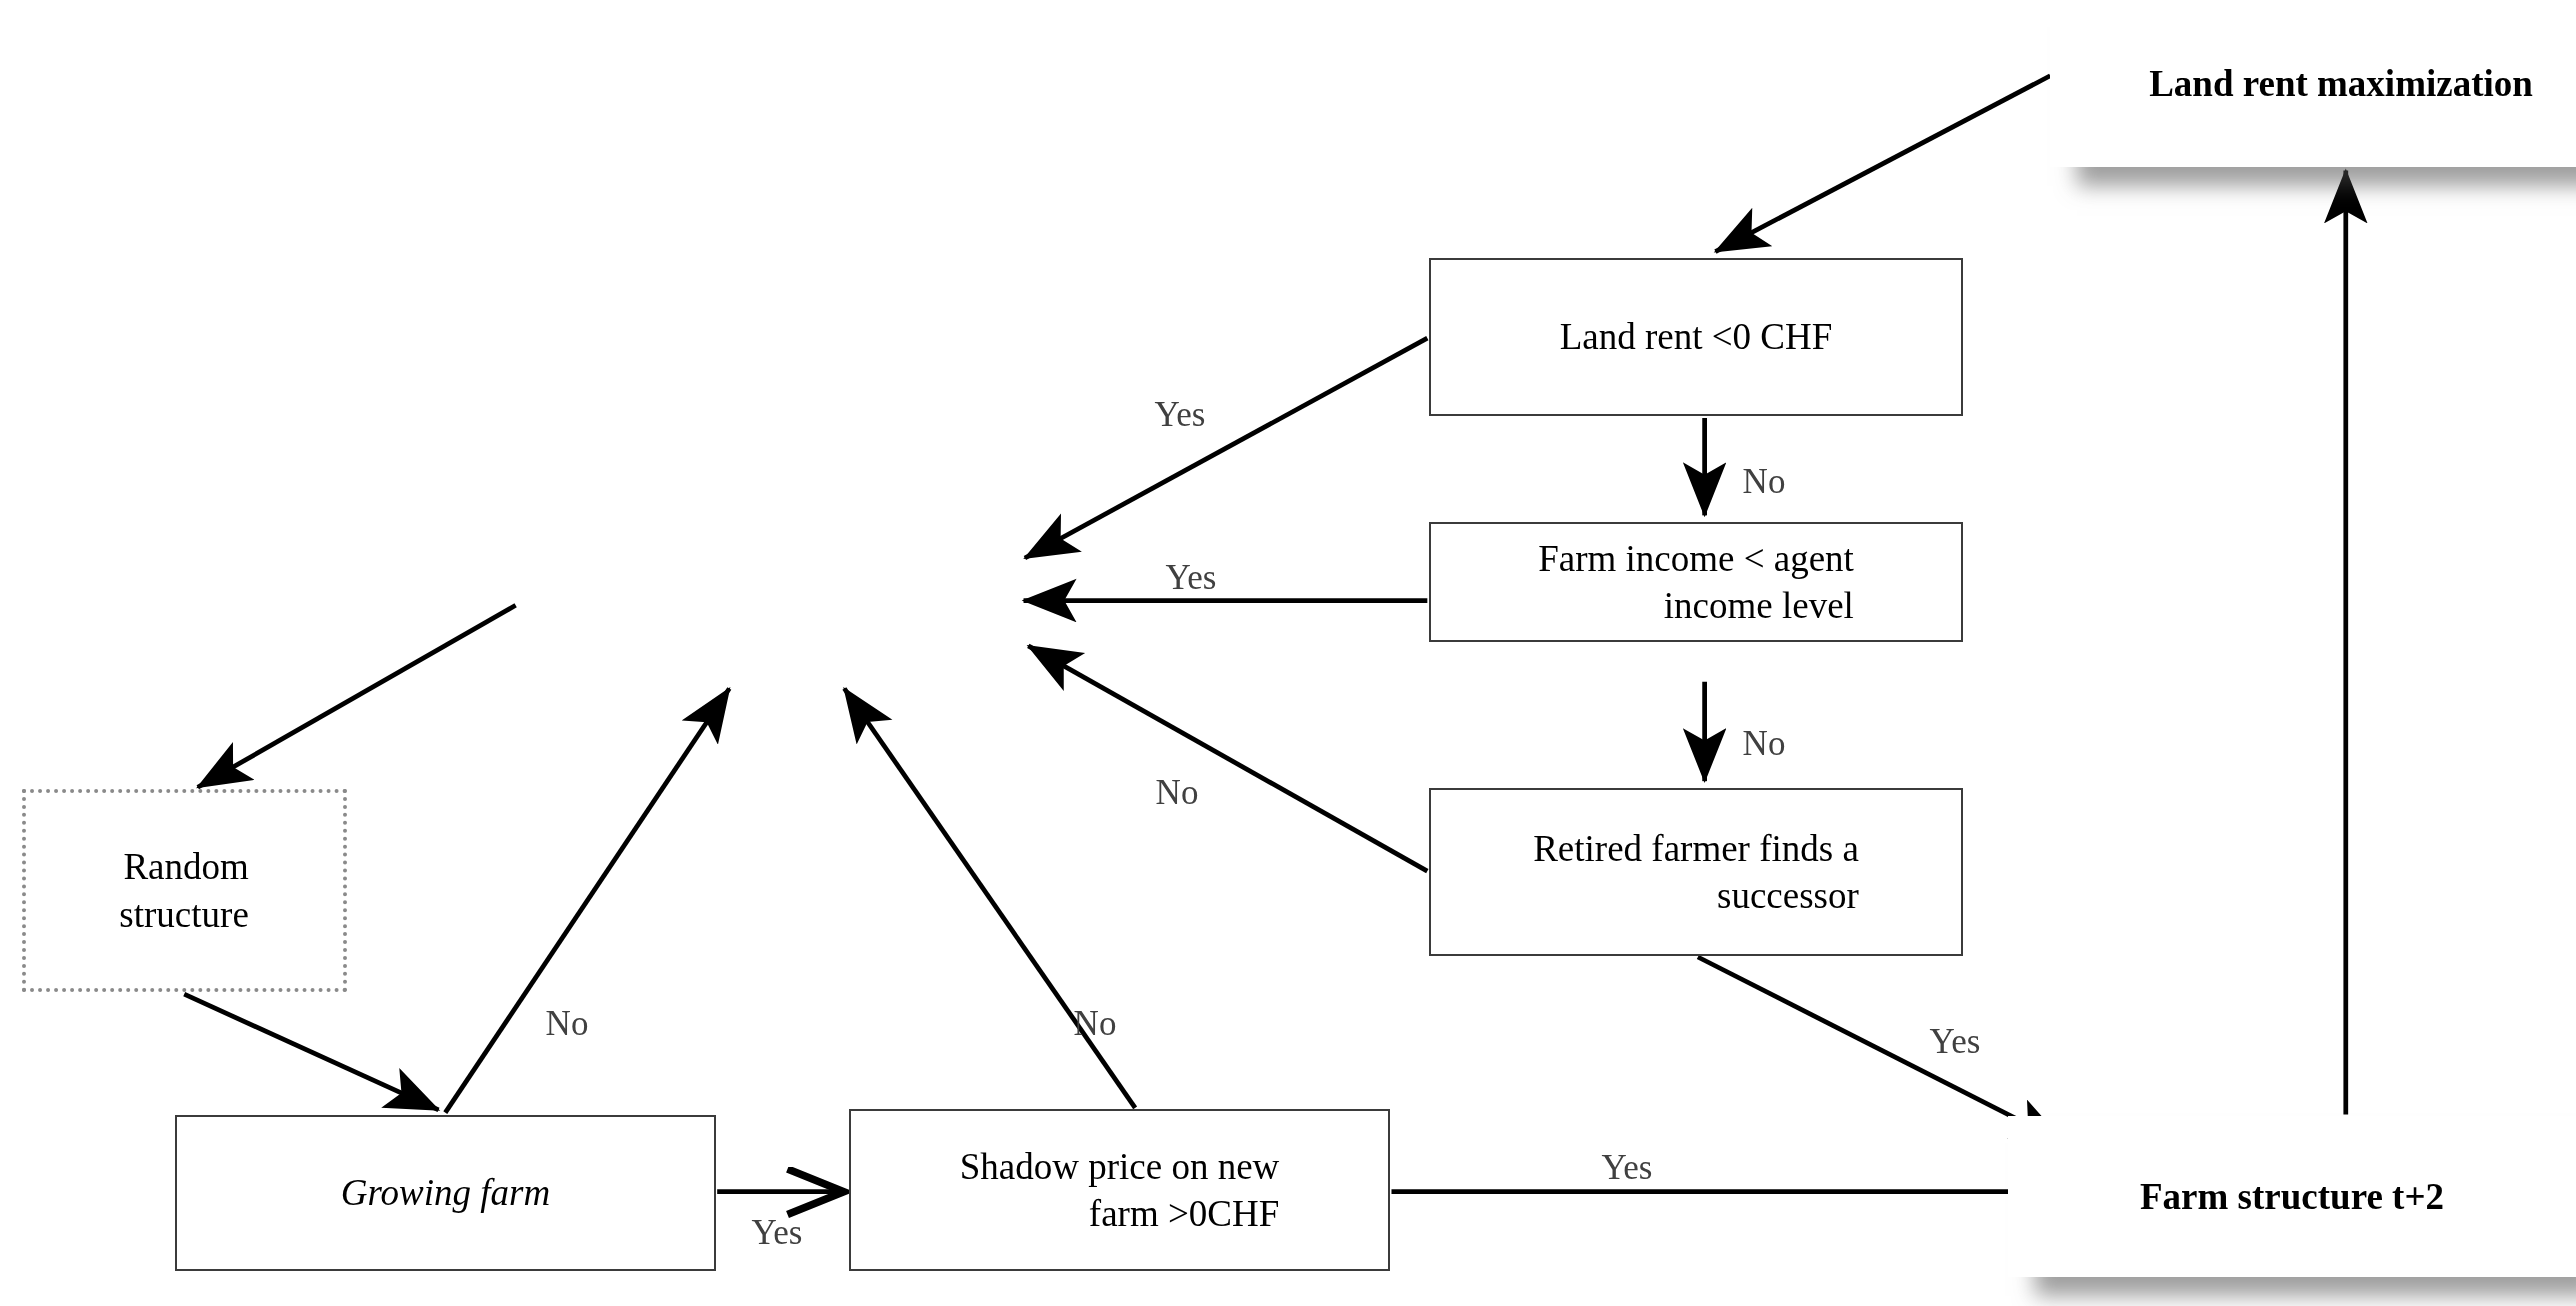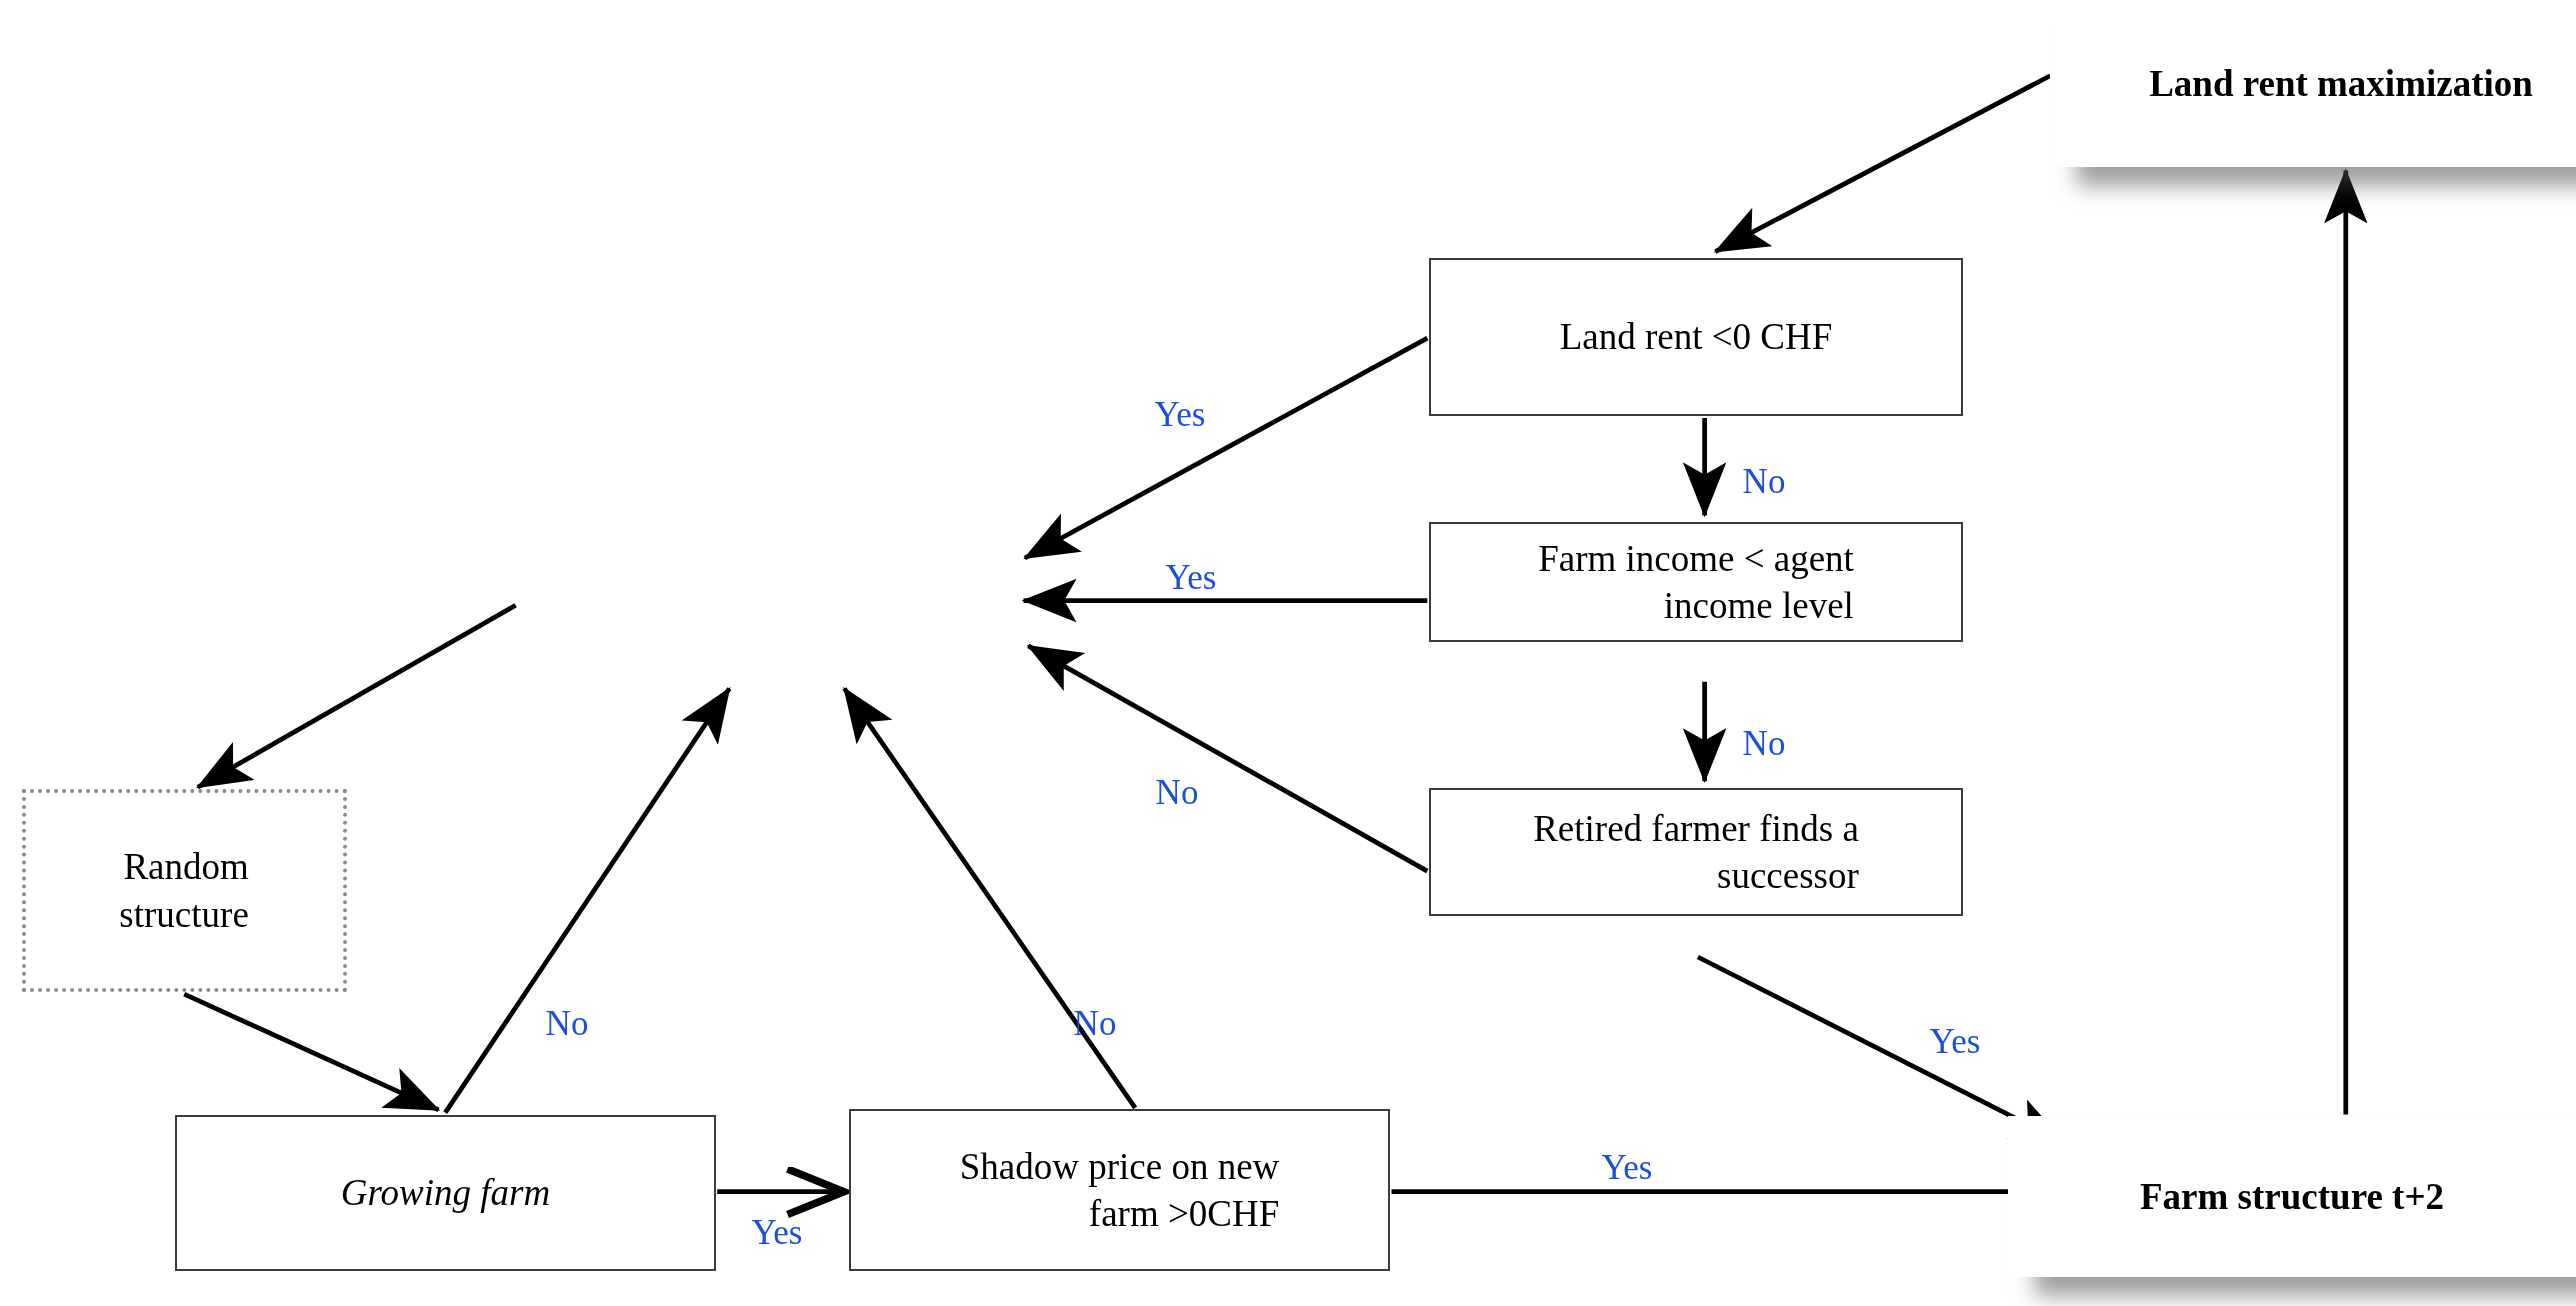--- a/index.html
+++ b/index.html
@@ -63,21 +63,21 @@
     padding: 0 12px;
     white-space: pre-line;
     text-align: right;
   }
 
   
   .edge-label {
     position: absolute;
     font-family: "Liberation Serif", "DejaVu Serif", serif;
     font-size: 35px;
-    color: #1d4ed8;
+    color: #404040;
     white-space: nowrap;
     transform: translate(-50%, -50%);
     background: transparent;
   }
 </style>
 </head>
 <body>
 
 <div id="stage">
 
@@ -126,21 +126,21 @@
 
   <div class="node bordered" style="left:1429px; top:258px; width:534px; height:158px;">
     <span class="label">Land rent &lt;0 CHF</span>
   </div>
 
   <div class="node bordered" style="left:1429px; top:522px; width:534px; height:120px;">
     <span class="label">Farm income &lt; agent
 income level</span>
   </div>
 
-  <div class="node bordered" style="left:1429px; top:788px; width:534px; height:128px;">
+  <div class="node bordered" style="left:1429px; top:788px; width:534px; height:168px;">
     <span class="label">Retired farmer finds a
 successor</span>
   </div>
 
 
   <div class="node dotted" style="left:21.6px; top:789px; width:325px; height:203px;">
     <span class="label">Random
 structure</span>
   </div>
 

